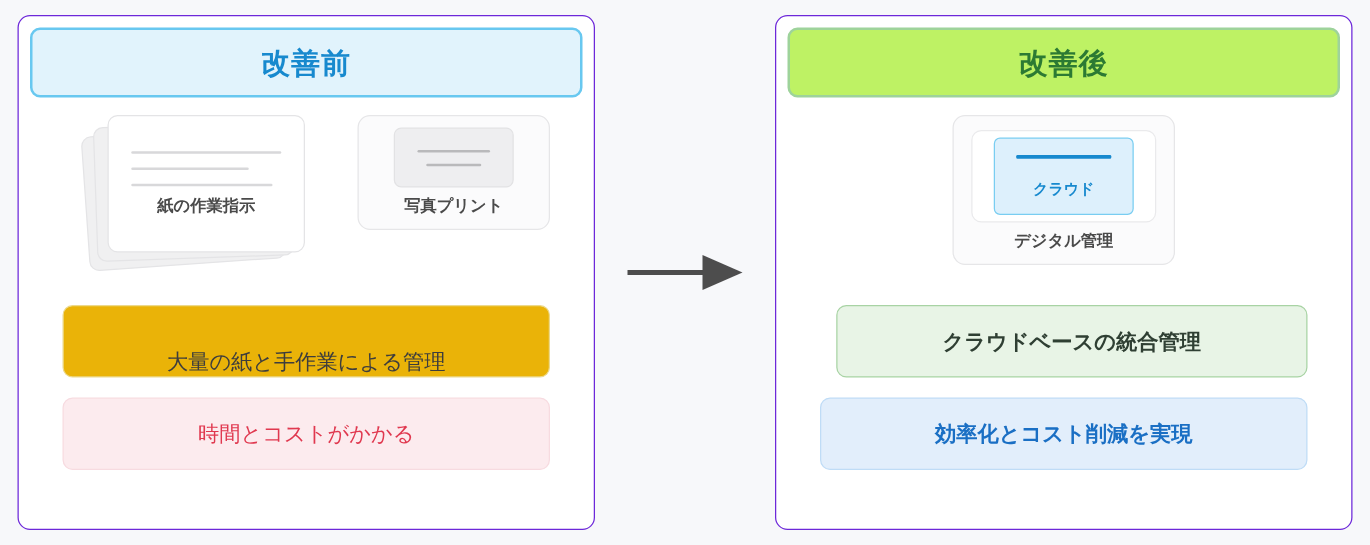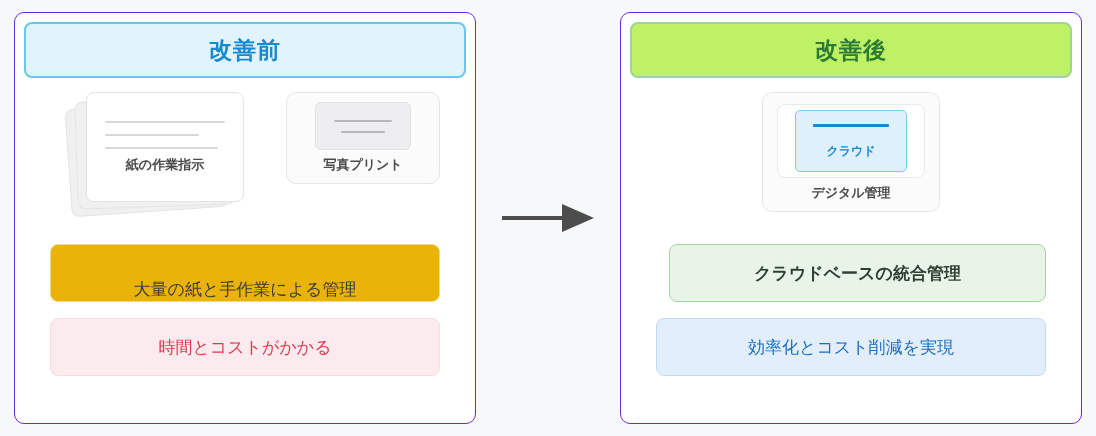--- a/index.html
+++ b/index.html
@@ -220,21 +220,21 @@
     border-radius: 8px;
     display: flex;
     align-items: center;
     justify-content: center;
     font-size: 17px;
     text-align: center;
   }
   .statement.warn    { background: #eab308; border: 1px solid #ecd98c; color: #3d3d3d; font-weight: normal; align-items: flex-end; }
   .statement.danger  { background: #fcebee; border: 1px solid #f7dbe0; color: #e0384f; font-weight: normal; text-align: center; }
   .statement.good    { background: #e8f4e6; border: 1px solid #a8d3a4; color: #2f3f33; font-weight: bold; margin-left: 13px; }
-  .statement.info    { background: #e2eefb; border: 1px solid #bfdcf6; color: #1a6fc4; font-weight: normal; }
+  .statement.info    { background: #e2eefb; border: 1px solid #bfdcf6; color: #1a6fc4; font-weight: bold; }
 
   
   .arrow-wrap {
     width: 126px;
     height: 412px;
     display: flex;
     align-items: center;
     justify-content: center;
     flex: 0 0 auto;
   }

